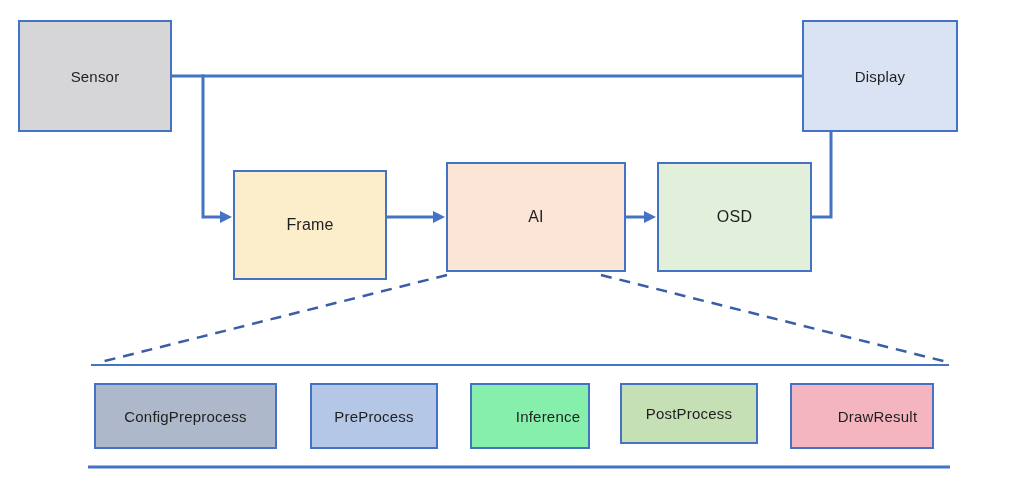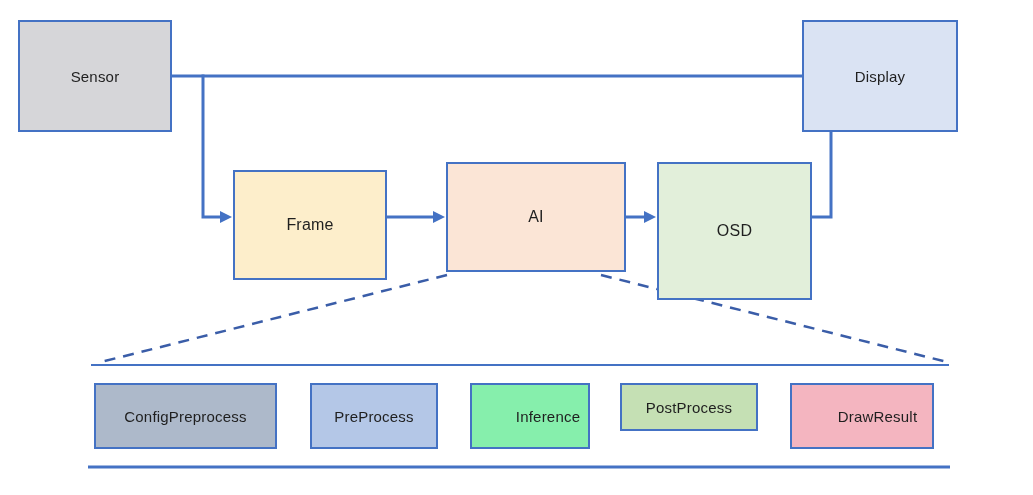--- a/index.html
+++ b/index.html
@@ -19,26 +19,26 @@
     font-size:15px;
     box-sizing:border-box;
     letter-spacing:.2px;
   }
   .node.main{font-size:16px;}
   
   .sensor  {left:18px;  top:20px;  width:154px; height:112px;}
   .display {left:802px; top:20px;  width:156px; height:112px;}
   .frame   {left:233px; top:162px; width:154px; height:110px;}
   .ai      {left:446px; top:162px; width:180px; height:110px;}
-  .osd     {left:657px; top:162px; width:155px; height:138px;}
+  .osd     {left:657px; top:162px; width:155px; height:110px;}
   
   .cfgpre  {left:94px;  top:383px; width:183px; height:66px;}
   .prep    {left:310px; top:383px; width:128px; height:66px;}
   .infer   {left:470px; top:383px; width:120px; height:66px;}
-  .postp   {left:620px; top:383px; width:138px; height:48px;}
+  .postp   {left:620px; top:383px; width:138px; height:61px;}
   .drawres {left:790px; top:383px; width:144px; height:66px;padding-left:31px;}
 </style>
 </head>
 <body>
 
 <div class="canvas">
 
   <svg class="layer" width="1033" height="495" viewBox="0 0 1033 495">
 
     <g fill="none" stroke-linecap="square" stroke-width="3" stroke="#4472c4">

